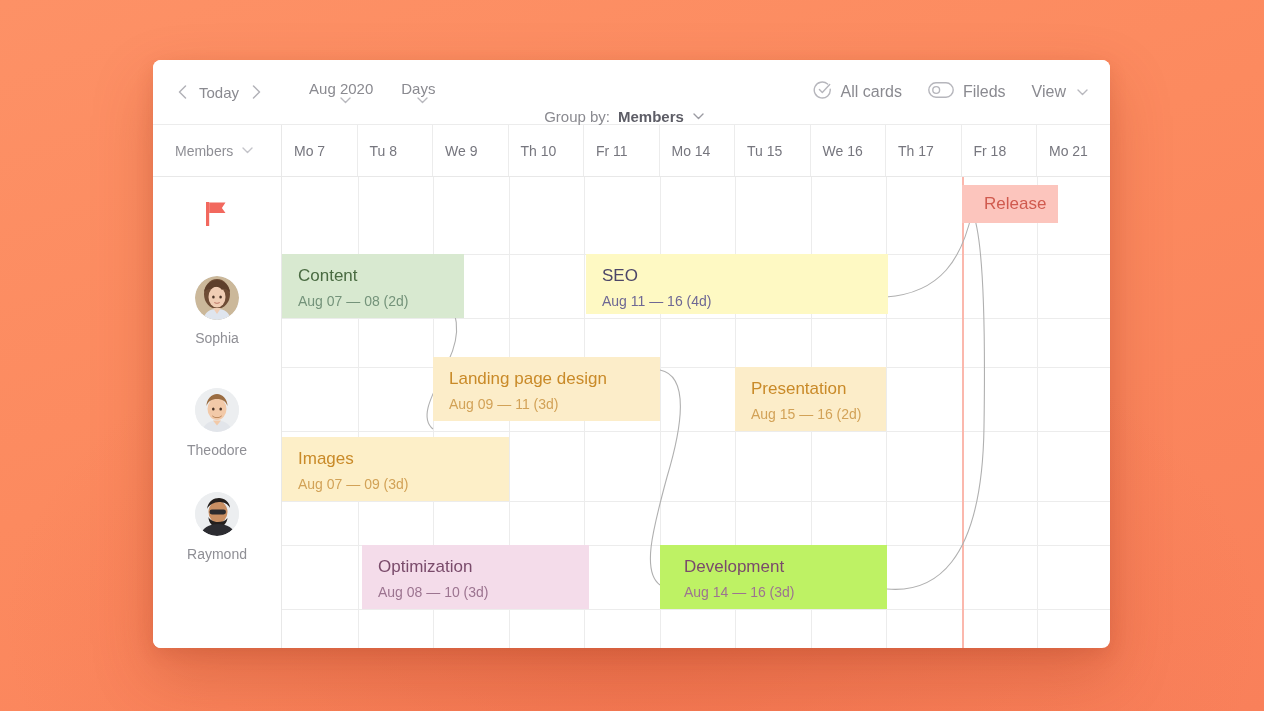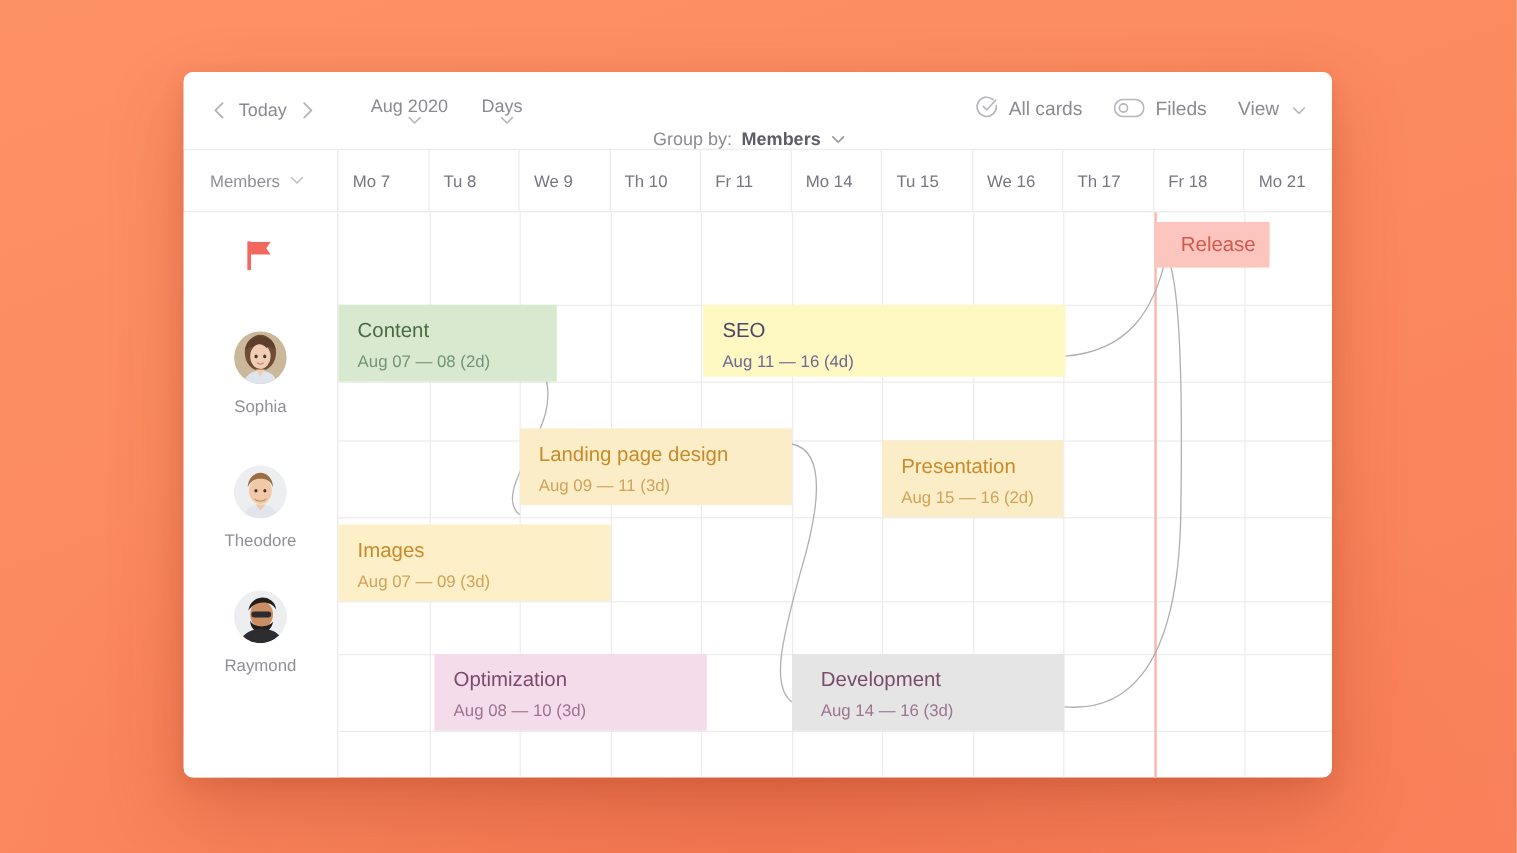--- a/index.html
+++ b/index.html
@@ -391,21 +391,21 @@
             <div class="dates" style="color: rgb(210, 162, 87);">Aug 15 — 16 (2d)</div>
           </div>
           <div class="card" style="left: 0px; top: 260px; width: 227px; height: 64px; background: rgb(253, 239, 200);">
             <div class="title" style="color: rgb(201, 138, 40);">Images</div>
             <div class="dates" style="color: rgb(210, 162, 87);">Aug 07 — 09 (3d)</div>
           </div>
           <div class="card" style="left: 80px; top: 368px; width: 227px; height: 64px; background: rgb(244, 220, 234);">
             <div class="title" style="color: rgb(122, 75, 107);">Optimization</div>
             <div class="dates" style="color: rgb(156, 116, 144);">Aug 08  — 10 (3d)</div>
           </div>
-          <div class="card" style="left: 378px; top: 368px; width: 227px; height: 64px; background: #e5e5e5; padding-left: 24px;">
+          <div class="card" style="left: 378px; top: 368px; width: 227px; height: 64px; background: #bef264; padding-left: 24px;">
             <div class="title" style="color: rgb(122, 75, 107);">Development</div>
             <div class="dates" style="color: rgb(156, 116, 144);">Aug 14  — 16 (3d)</div>
           </div>
         </div>
 
       <div id="release-bar" style="left: 680px; top: 8px; width: 96px; height: 38px; background: rgb(252, 197, 189);">
         <span class="title" style="color: rgb(208, 90, 78);">Release</span>
       </div>
     </div>
 

